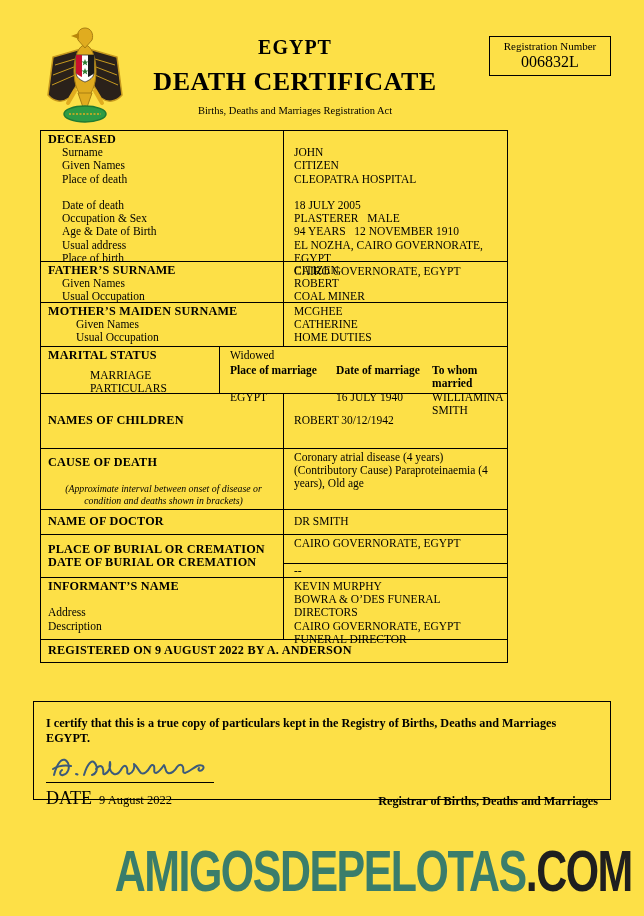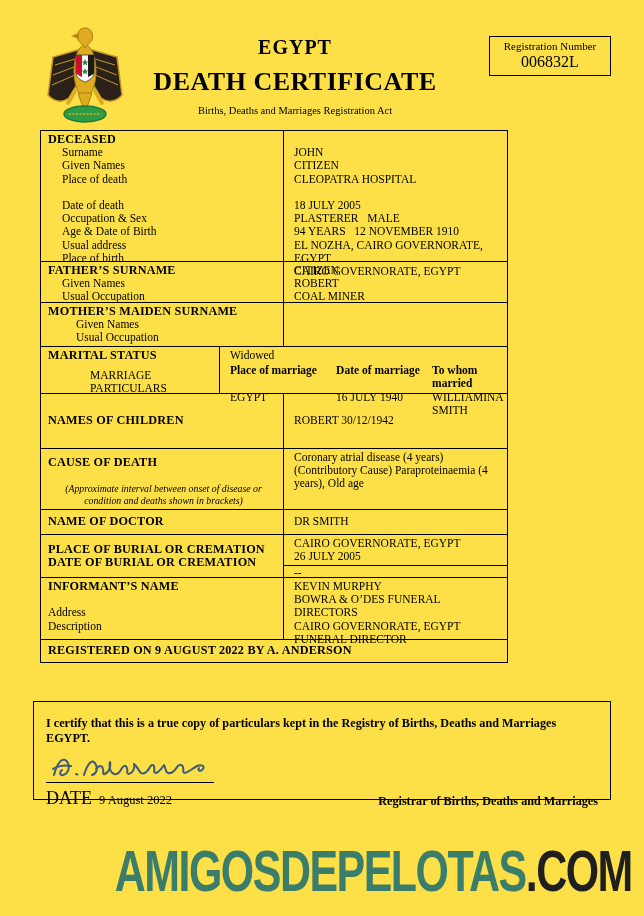--- a/index.html
+++ b/index.html
@@ -166,20 +166,25 @@
         <div class="ln">COAL MINER</div>
       </div>
     </div>
 
     <div class="row r-mother">
       <div class="cl">
         <div class="ln hd">MOTHER’S MAIDEN SURNAME</div>
         <div class="ln ind2">Given Names</div>
         <div class="ln ind2">Usual Occupation</div>
       </div>
+      <div class="cr">
+        <div class="ln">MCGHEE</div>
+        <div class="ln">CATHERINE</div>
+        <div class="ln">HOME DUTIES</div>
+      </div>
     </div>
 
     <div class="row r-marital">
       <div class="cl">
         <div class="ln hd">MARITAL STATUS</div>
         <div class="ln m-sub" style="padding-left:42px;">MARRIAGE PARTICULARS</div>
       </div>
       <div class="cr">
         <div class="ln">Widowed</div>
         <div class="m-cols">
@@ -225,21 +230,20 @@
     </div>
 
     <div class="row r-burial">
       <div class="cl v-center">
         <div class="ln hd">PLACE OF BURIAL OR CREMATION</div>
         <div class="ln hd">DATE OF BURIAL OR CREMATION</div>
       </div>
       <div class="cr b-right">
         <div class="b-top">
           <div class="ln">CAIRO GOVERNORATE, EGYPT</div>
-          <div class="ln">26 JULY 2005</div>
         </div>
         <div class="b-bot">
           <div class="ln" style="line-height:11px;min-height:11px;">--</div>
         </div>
       </div>
     </div>
 
     <div class="row r-informant">
       <div class="cl">
         <div class="ln hd">INFORMANT’S NAME</div>

